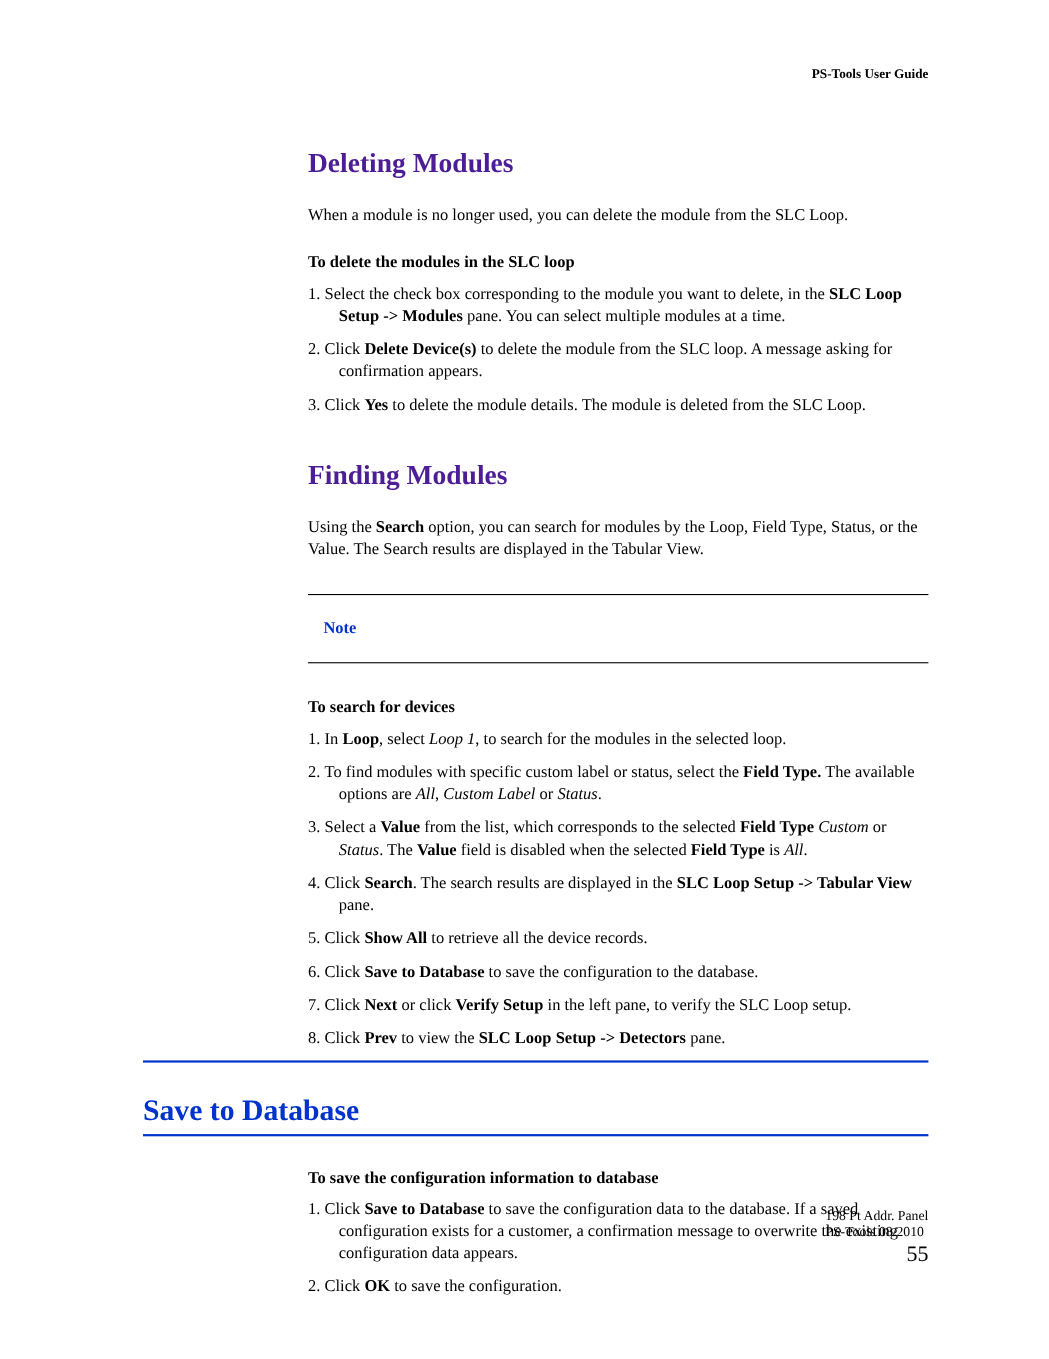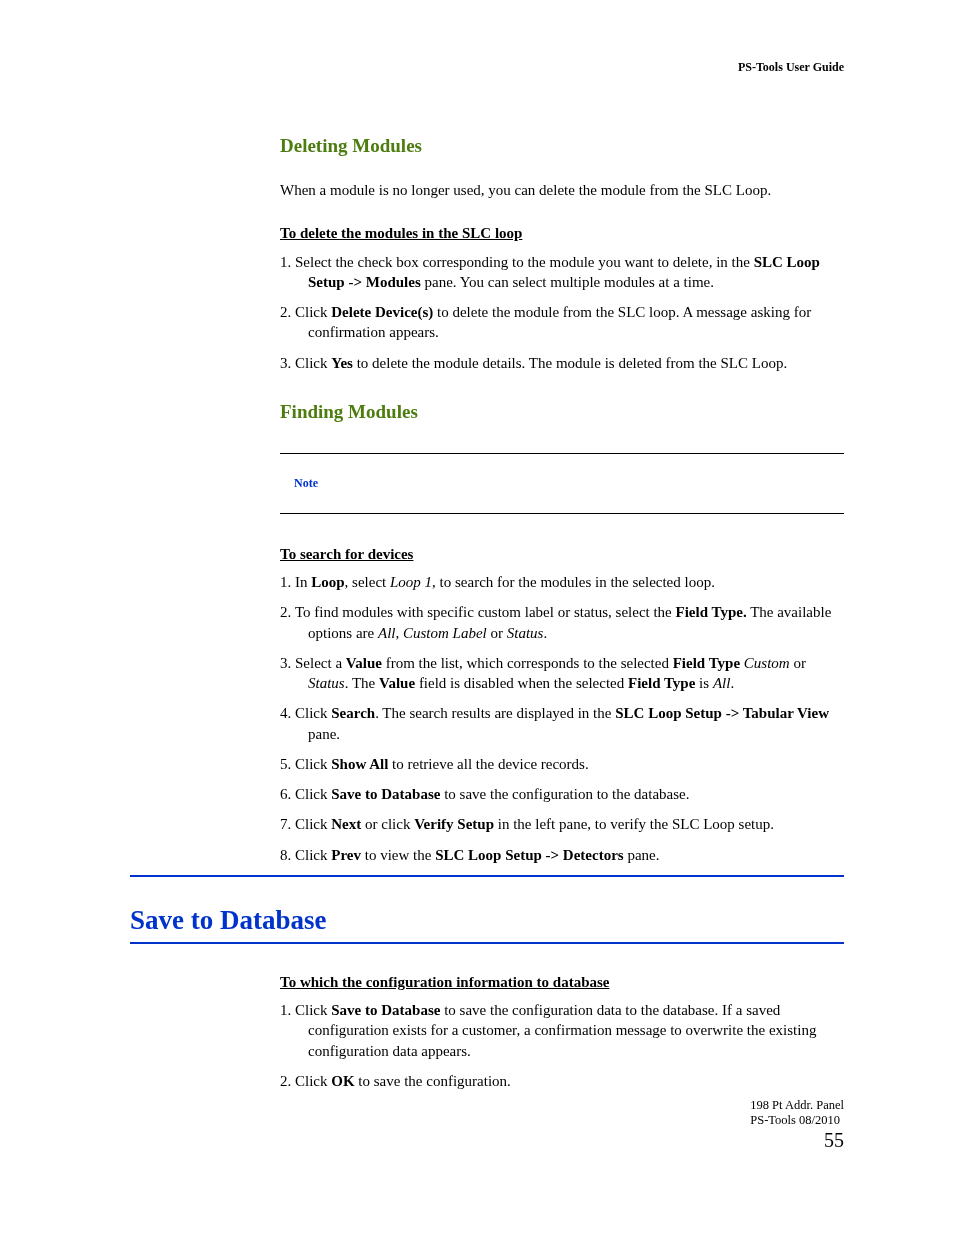--- a/index.html
+++ b/index.html
@@ -22,22 +22,22 @@
     top: 60px;
     right: 110px;
     font-size: 12px;
     font-weight: bold;
   }
   .content {
     margin-top: 80px;
     margin-left: 150px; 
   }
   .h2 {
-    color: #4d7c0f;
-    font-size: 19px;
+    color: #4c1d95;
+    font-size: 25px;
     font-weight: bold;
     margin: 20px 0 14px 0;
   }
   .h1 {
     color: #0033cc;
     font-size: 27px;
     font-weight: bold;
     margin: 28px 0 6px 0;
   }
   .h1-wrap {
@@ -50,21 +50,20 @@
   }
   p, li {
     font-size: 15px;
     line-height: 1.35;
   }
   p { margin: 23px 0; }
   .subhead {
     font-weight: bold;
     margin: 18px 0 8px 0;
     font-size: 15px;
-    text-decoration: underline;
   }
   ol.steps {
     list-style: decimal;
     padding-left: 0;
     margin: 6px 0 0 0;
   }
   ol.steps > li {
     margin: 0 0 10px 0;
     padding-left: 10px;
     list-style-position: inside;
@@ -74,21 +73,21 @@
   ol.steps > li::marker {
     font-size: 15px;
   }
   .note-box {
     border-top: 1.5px solid #000;
     border-bottom: 1.5px solid #000;
     margin: 30px 0 30px 0;
     padding: 22px 0 22px 14px;
     display: flex;
     gap: 23px;
-    font-size: 12px;
+    font-size: 15px;
   }
   .note-label {
     color: #0033cc;
     font-weight: bold;
   }
   .footer {
     position: absolute;
     bottom: 55px;
     left: 130px;
     right: 110px;
@@ -115,21 +114,22 @@
 
     <div class="h2">Deleting Modules</div>
     <p>When a module is no longer used, you can delete the module from the SLC Loop.</p>
     <p class="subhead">To delete the modules in the SLC loop</p>
     <ol class="steps">
       <li><span>Select the check box corresponding to the module you want to delete, in the </span><span class="b">SLC Loop Setup -&gt; Modules</span><span> pane. You can select multiple modules at a time.</span></li>
       <li><span>Click </span><span class="b">Delete Device(s)</span><span> to delete the module from the SLC loop. A message asking for confirmation appears.</span></li>
       <li><span>Click </span><span class="b">Yes</span><span> to delete the module details. The module is deleted from the SLC Loop.</span></li>
     </ol>
 
-    <div class="h2" style="margin-top:28px">Finding Modules</div>
+    <div class="h2" style="margin-top:40px">Finding Modules</div>
+    <p><span>Using the </span><span class="b">Search</span><span> option, you can search for modules by the Loop, Field Type, Status, or the Value. The Search results are displayed in the Tabular View.</span></p>
 
     <div class="note-box">
       <span class="note-label">Note</span>
     </div>
 
     <p class="subhead">To search for devices</p>
     <ol class="steps">
       <li><span>In </span><span class="b">Loop</span><span>, select </span><span class="i">Loop 1</span><span>, to search for the modules in the selected loop.</span></li>
       <li><span>To find modules with specific custom label or status, select the </span><span class="b">Field Type.</span><span> The available options are </span><span class="i">All</span><span>, </span><span class="i">Custom Label</span><span> or </span><span class="i">Status</span><span>.</span></li>
       <li><span>Select a </span><span class="b">Value</span><span> from the list, which corresponds to the selected </span><span class="b">Field Type</span><span> </span><span class="i">Custom</span><span> or </span><span class="i">Status</span><span>. The </span><span class="b">Value</span><span> field is disabled when the selected </span><span class="b">Field Type</span><span> is </span><span class="i">All</span><span>.</span></li>
@@ -139,21 +139,21 @@
       <li><span>Click </span><span class="b">Next</span><span> or click </span><span class="b">Verify Setup</span><span> in the left pane, to verify the SLC Loop setup.</span></li>
       <li><span>Click </span><span class="b">Prev</span><span> to view the </span><span class="b">SLC Loop Setup -&gt; Detectors</span><span> pane.</span></li>
     </ol>
 
     <div class="h1-wrap">
       <div class="sep-heavy"></div>
       <div class="h1">Save to Database</div>
       <div class="sep-heavy"></div>
     </div>
 
-    <p class="subhead" style="margin-top:28px">To which the configuration information to database</p>
+    <p class="subhead" style="margin-top:28px">To save the configuration information to database</p>
     <ol class="steps">
       <li><span>Click </span><span class="b">Save to Database</span><span> to save the configuration data to the database. If a saved configuration exists for a customer, a confirmation message to overwrite the existing configuration data appears.</span></li>
       <li><span>Click </span><span class="b">OK</span><span> to save the configuration.</span></li>
     </ol>
 
   </div>
 
   <div class="footer">
     <div class="footer-left">
       <div>198 Pt Addr. Panel</div>

